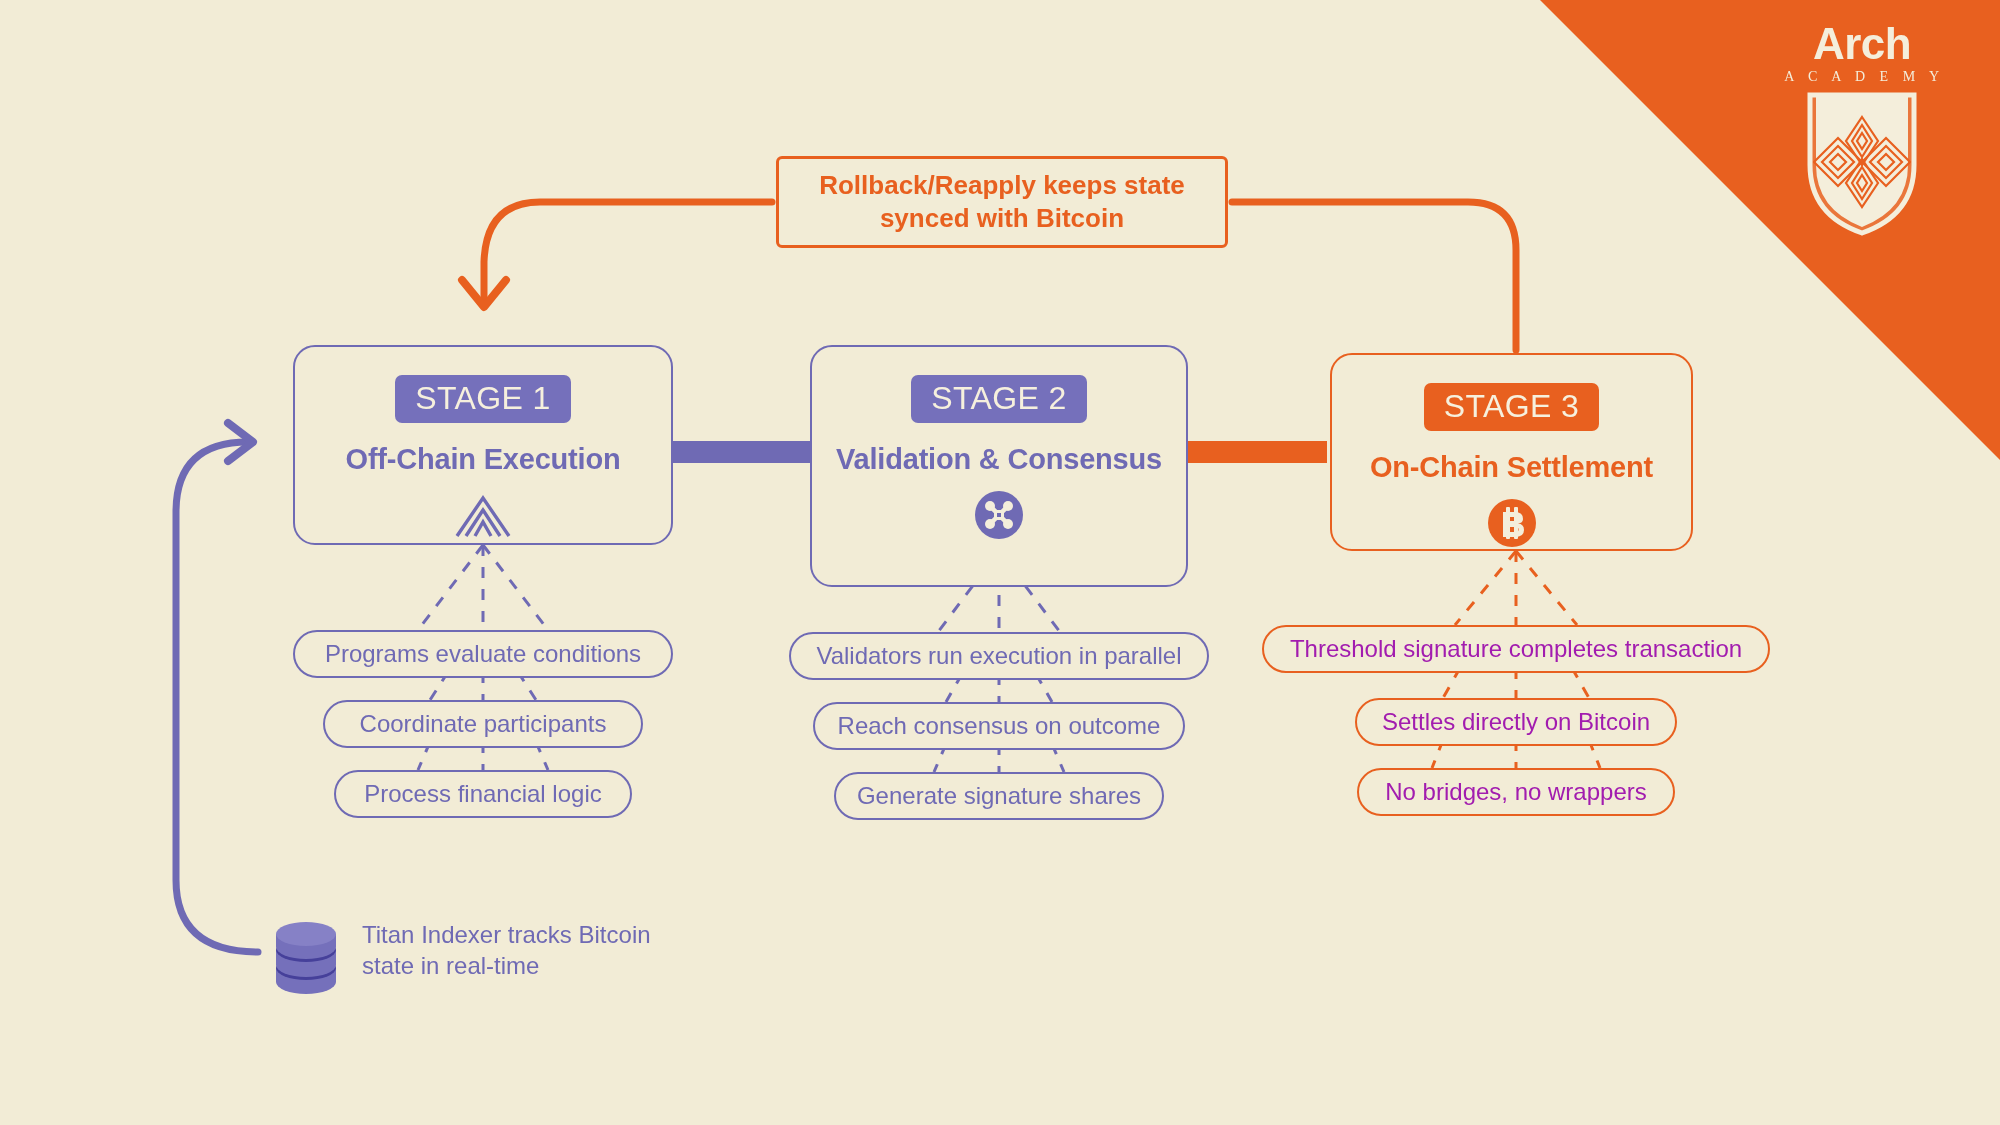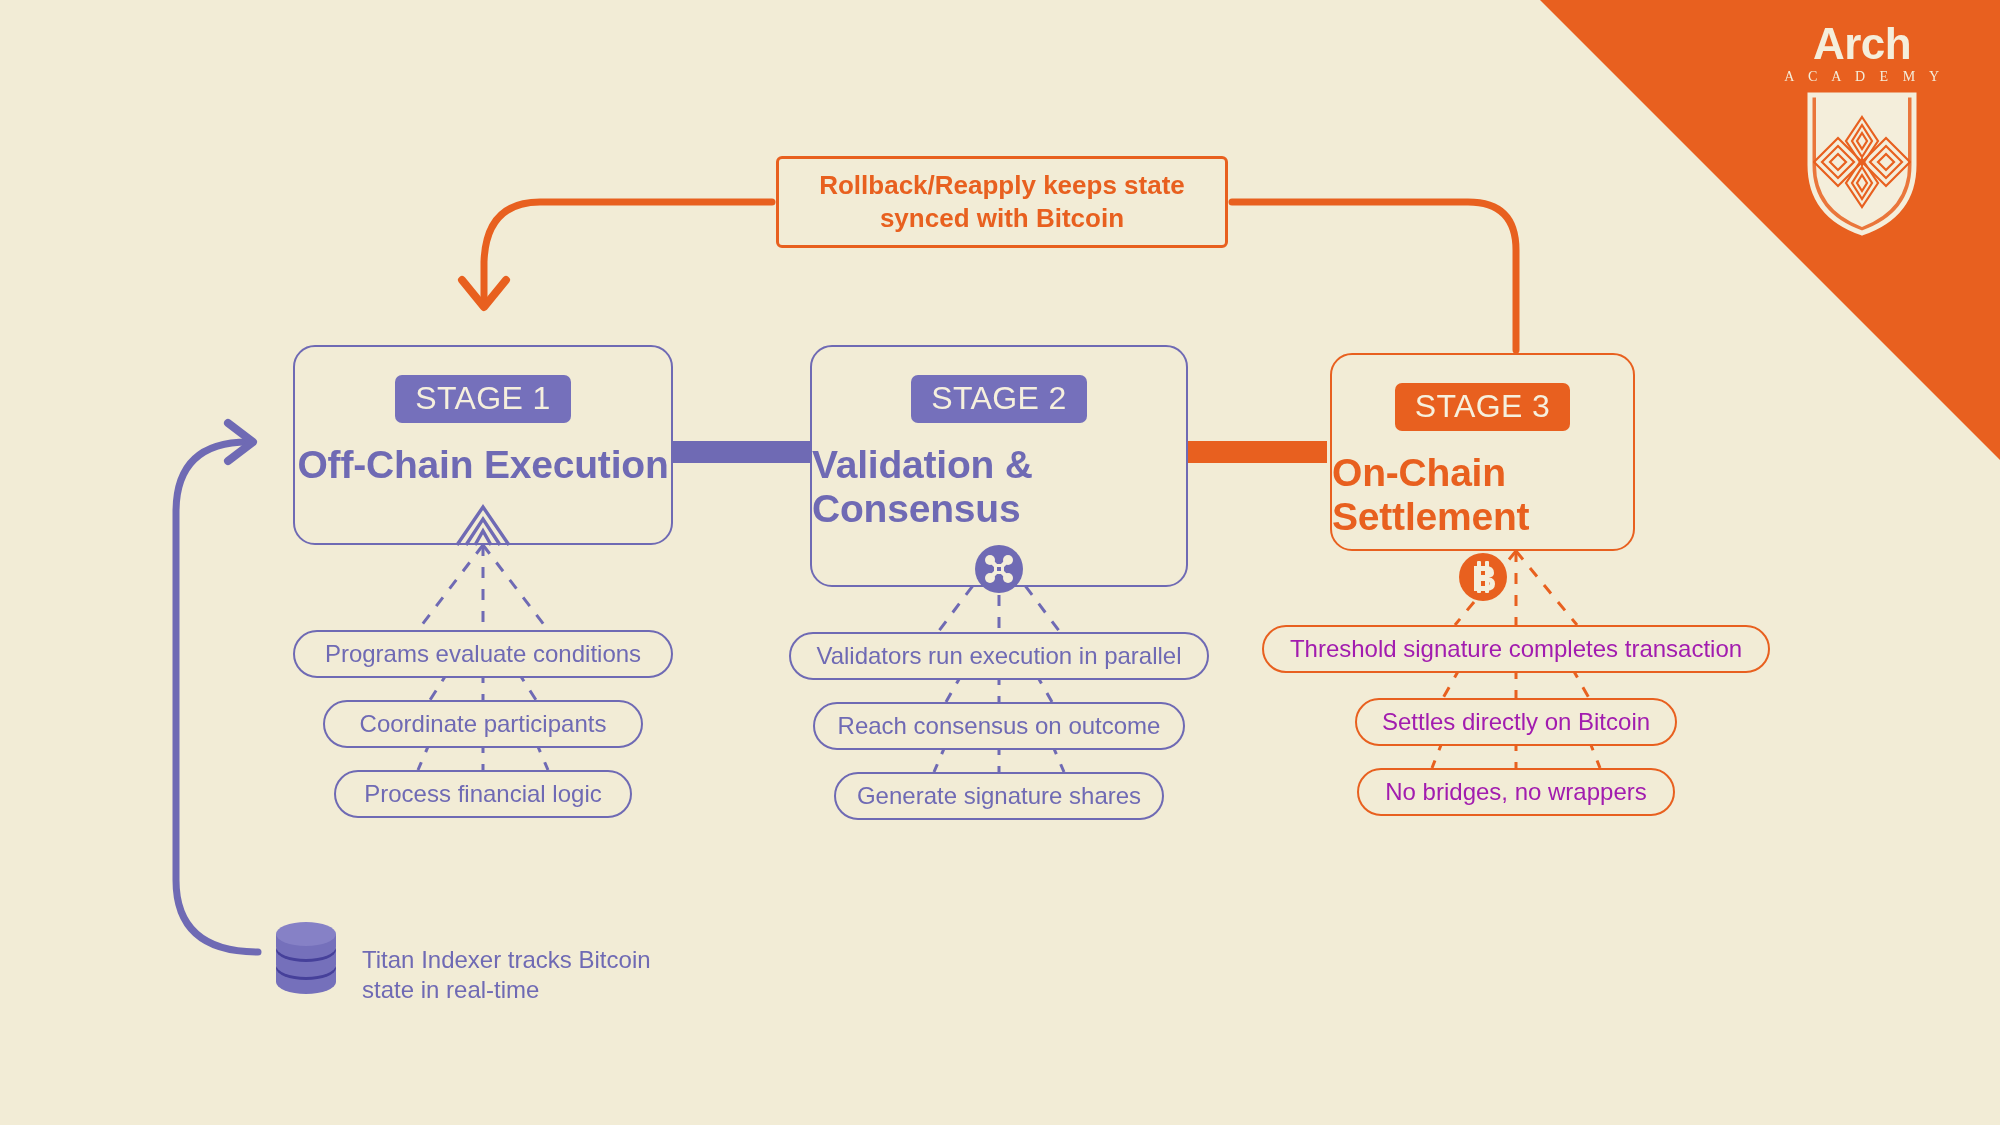--- a/index.html
+++ b/index.html
@@ -52,38 +52,38 @@
 
   .badge{
     margin-top:28px;border-radius:7px;padding:7px 20px 9px;
     font-size:32px;font-weight:400;color:#f6f0dd;letter-spacing:0.4px;
     font-family:"Liberation Sans",sans-serif;line-height:1;
   }
   .badge.purple{background:#7570bb;}
   .badge.orange{background:#e8601f;}
 
   .stage-title{
-    margin-top:20px;font-size:39px;font-weight:700;letter-spacing:-0.2px;
+    margin-top:20px;font-size:29px;font-weight:700;letter-spacing:-0.2px;
   }
   .stage-title.purple{color:#6f6ab4;}
   .stage-title.orange{color:#e8601f;}
 
   .stage-icon{margin-top:14px;height:50px;display:flex;align-items:center;justify-content:center;}
 
   
   .pill{
     position:absolute;box-sizing:border-box;height:48px;border-radius:26px;
     background:#f2ecd6;display:flex;align-items:center;justify-content:center;
     font-size:24px;white-space:nowrap;padding:0 24px;
   }
   .pill.purple{border:2px solid #6f6ab4;color:#6f6ab4;}
   .pill.orange{border:2px solid #e8601f;color:#a21caf;}
 
   
-  .titan{position:absolute;left:272px;top:920px;display:flex;align-items:flex-end;gap:22px;}
+  .titan{position:absolute;left:272px;top:920px;display:flex;align-items:flex-start;gap:22px;}
   .titan-text{font-size:24px;color:#6f6ab4;line-height:1.28;}
 </style>
 </head>
 <body>
 
 <div id="stage">
 
   <svg id="wires" viewBox="0 0 2000 1125">
 
     <path d="M1516,350 L1516,250 Q1516,202 1468,202 L1232,202" fill="none" stroke="#e8601f" stroke-width="7" stroke-linecap="round"></path>
@@ -207,21 +207,21 @@
         </g>
         <rect x="19" y="19" width="10" height="10" rx="2.4" fill="#f4eedb"></rect>
         <rect x="22" y="22" width="4" height="4" fill="#6f6ab4"></rect>
       </svg>
     </div>
   </div>
   <div class="pill purple" style="left:789px;top:632px;width:420px;">Validators run execution in parallel</div>
   <div class="pill purple" style="left:813px;top:702px;width:372px;">Reach consensus on outcome</div>
   <div class="pill purple" style="left:834px;top:772px;width:330px;">Generate signature shares</div>
 
-  <div class="stage orange" style="left:1330px;top:353px;width:305px;height:198px;">
+  <div class="stage orange" style="left:1330px;top:353px;width:363px;height:198px;">
     <div class="badge orange">STAGE 3</div>
     <div class="stage-title orange">On-Chain Settlement</div>
     <div class="stage-icon">
       <svg width="48" height="48" viewBox="0 0 48 48">
         <circle cx="24" cy="24" r="24" fill="#e8601f"></circle>
         <g fill="#f4eedb">
           <rect x="18" y="8" width="4" height="32" rx="1"></rect>
           <rect x="26" y="8" width="4" height="32" rx="1"></rect>
         </g>
         <path d="M15,13 L27,13 Q35,13 35,20 Q35,24 30,24.5 Q36,25 36,31 Q36,38 27,38 L15,38 Z

